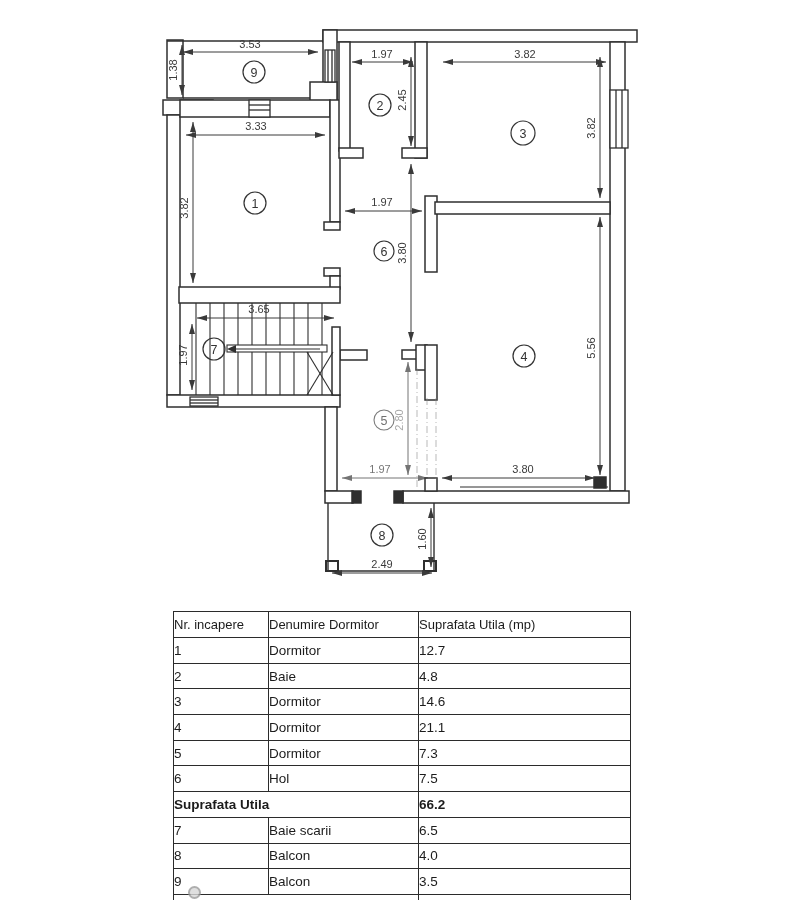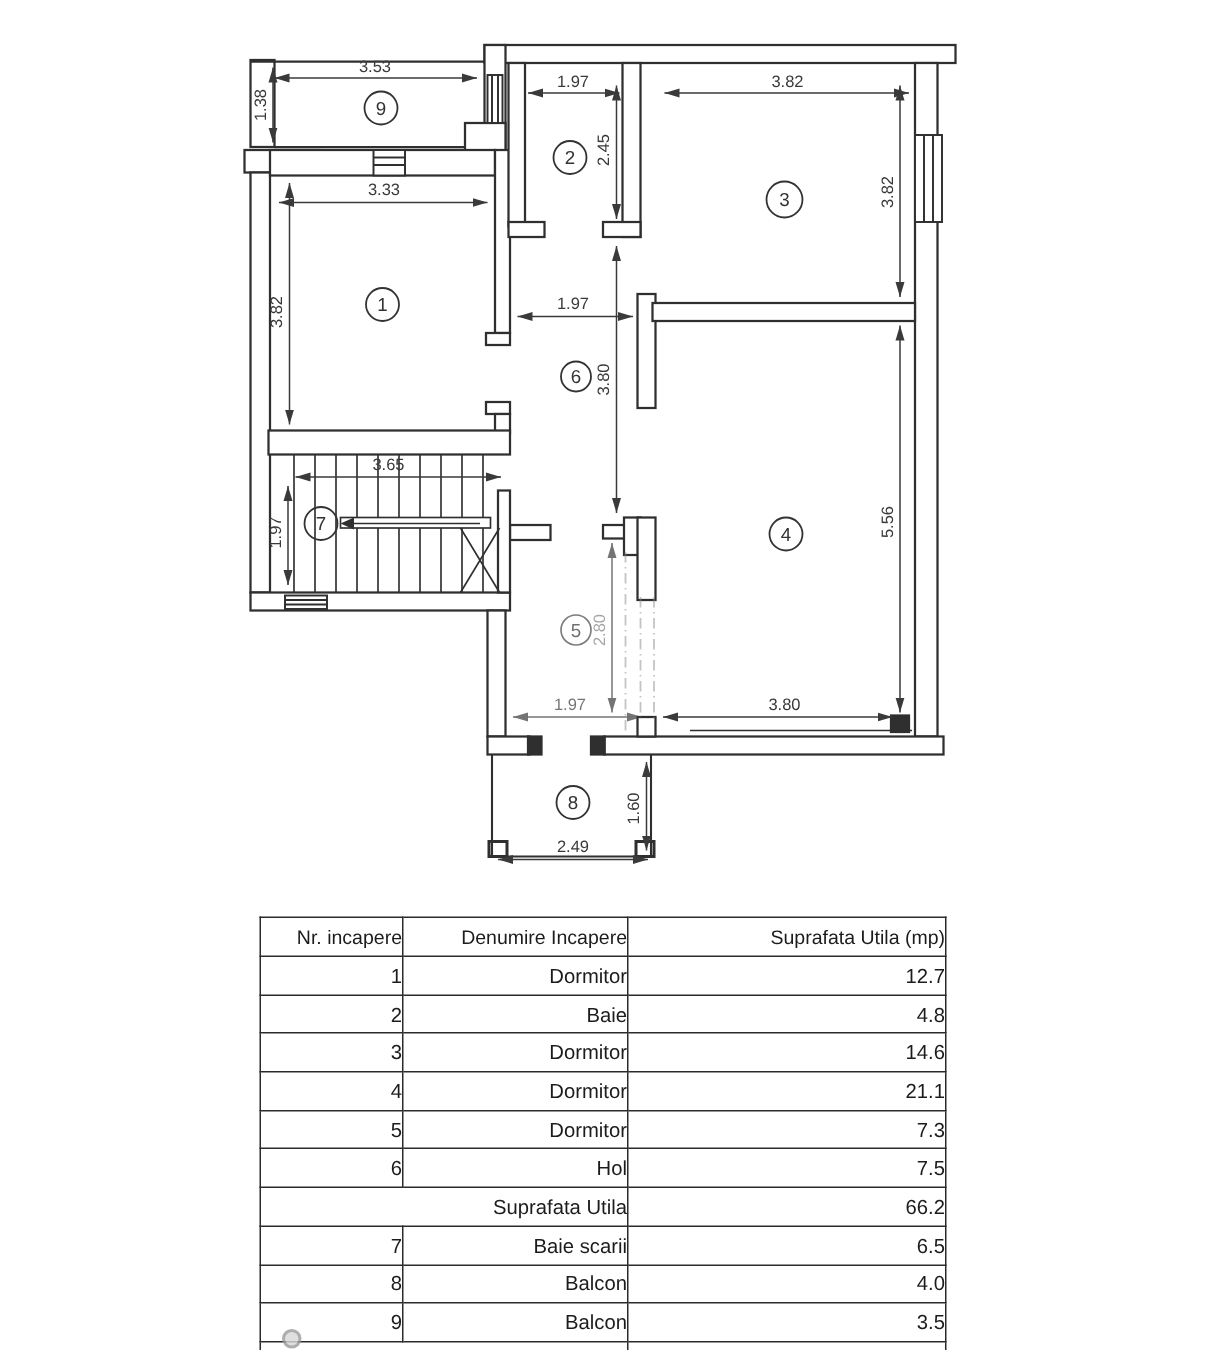--- a/index.html
+++ b/index.html
@@ -7,26 +7,26 @@
        font-family:"Liberation Sans",sans-serif;color:#222;}
   #plan{position:absolute;left:0;top:0;}
   svg text{font-family:"Liberation Sans",sans-serif;}
   .dimtxt{font-size:11px;fill:#3a3a3a;}
   .roomnum{font-size:12.5px;fill:#333;}
   .faded{opacity:.45;}
   .semifaded{opacity:.7;}
   
   #area-table{position:absolute;left:173px;top:611px;width:457px;
               border-collapse:collapse;table-layout:fixed;}
-  #area-table td,#area-table th{border:1.6px solid #2b2b2b;text-align:right;
+  #area-table td,#area-table th{border:1.6px solid #2b2b2b;text-align:left;
               font-size:13.5px;font-weight:normal;color:#1c1c1c;
               padding:0;height:24.7px;overflow:hidden;white-space:nowrap;}
   #area-table tr.hdr th{height:25px;font-size:13px;}
   #area-table col.c1{width:95px;} #area-table col.c2{width:150px;} #area-table col.c3{width:212px;}
-  #area-table tr.sum td{font-weight:normal;}
+  #area-table tr.sum td{font-weight:bold;}
   .wm-dot{position:absolute;left:188px;top:886px;width:9px;height:9px;border-radius:50%;
           border:2px solid #9a9a9a;background:#d8d8d8;opacity:.8;}
 </style>
 </head>
 <body>
 
 <svg id="plan" width="808" height="600" viewBox="0 0 808 600">
   <defs>
     <marker id="arr" markerWidth="11" markerHeight="8" refX="10" refY="4" orient="auto-start-reverse" markerUnits="userSpaceOnUse">
       <path d="M0,1 L10,4 L0,7 Z" fill="#3a3a3a"></path>
@@ -227,21 +227,21 @@
 
 <table id="area-table">
   <colgroup>
       <col class="c1">
       <col class="c2">
       <col class="c3">
     </colgroup>
   <tbody>
       <tr class="hdr">
     <th>Nr. incapere</th>
-    <th>Denumire Incapere</th>
+    <th>Denumire Dormitor</th>
     <th>Suprafata Utila (mp)</th>
   </tr>
   <tr>
         <td>1</td>
         <td>Dormitor</td>
         <td>12.7</td>
       </tr>
   <tr>
         <td>2</td>
         <td>Baie</td>

